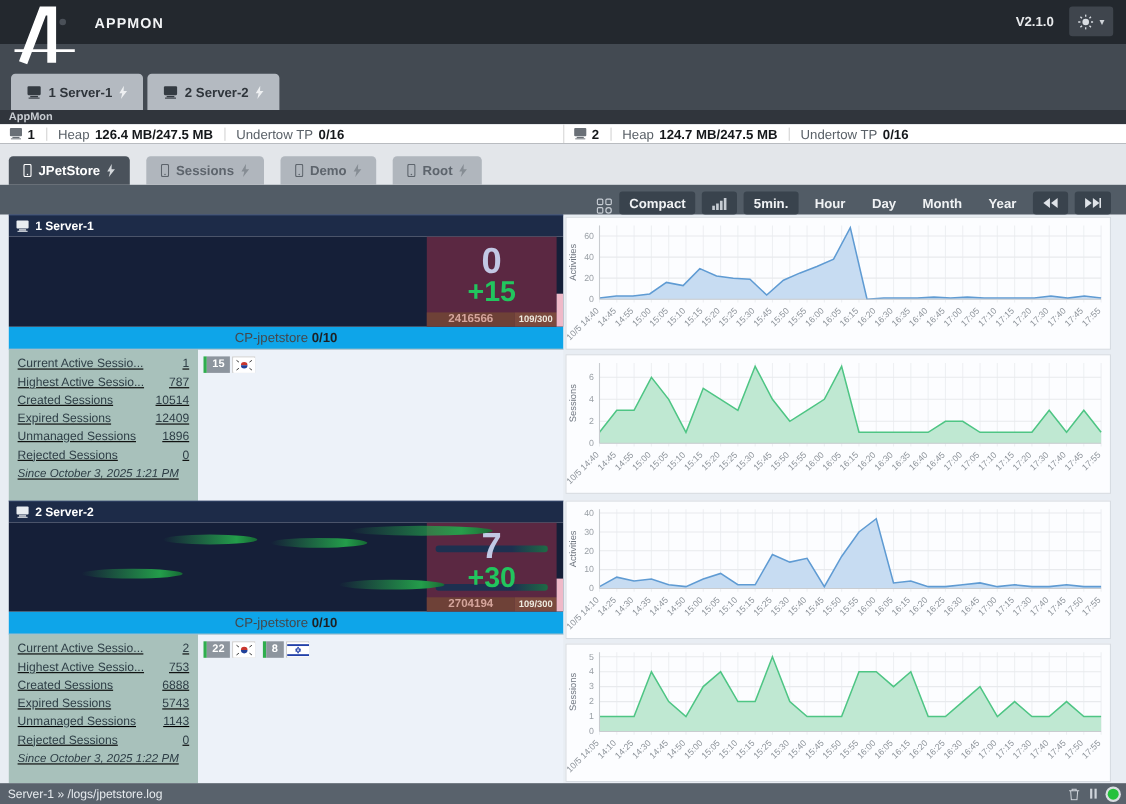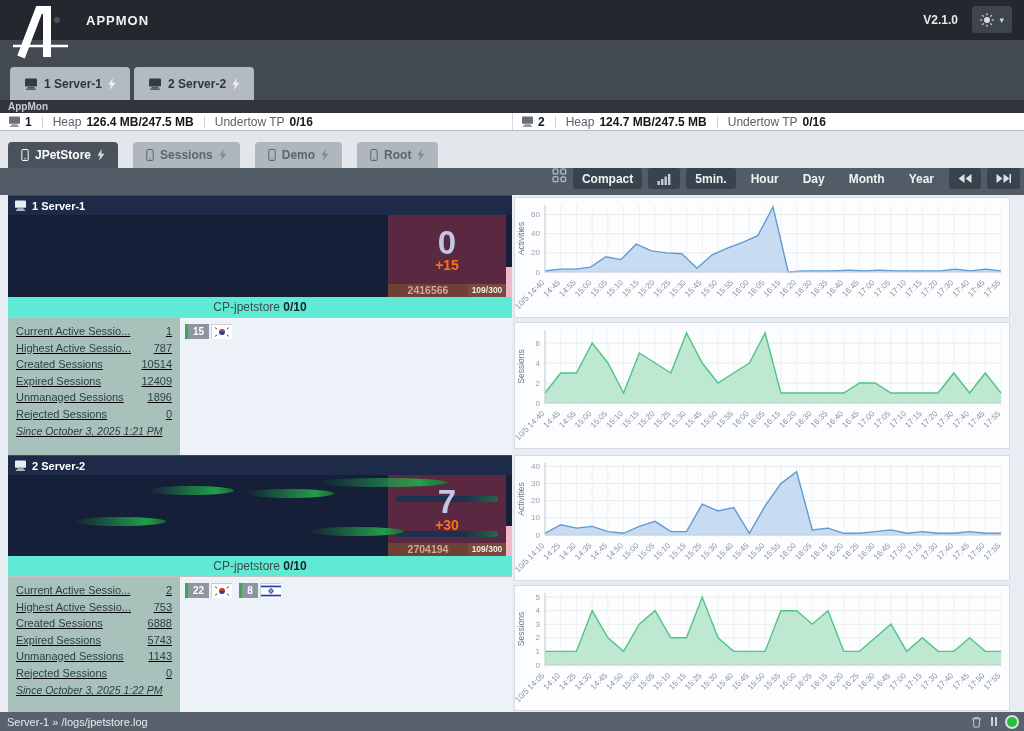--- a/index.html
+++ b/index.html
@@ -31,48 +31,48 @@
   .vsep { width:1px; height:12px; background:#d4d4d4; margin:0 10px; }
   .snum { font-weight:bold; color:#15181b; margin-left:4px; }
 
   
   .apptabs { height:37px; background:#e3e6ea; display:flex; align-items:flex-end; padding-left:8px; }
   .atab { display:inline-flex; align-items:center; gap:6px; border-radius:4px 4px 0 0; padding:0 13px; height:26px; margin-right:15px; font-size:12px; font-weight:bold; cursor:pointer; }
   .atab.active { background:#4a525b; color:#ffffff; }
   .atab.inactive { background:#b0b6bd; color:#5d646c; }
 
   
-  .toolbar { height:27px; background:#525c66; display:flex; align-items:flex-start; justify-content:flex-end; gap:6px; padding-right:4px; }
+  .toolbar { height:27px; background:#525c66; display:flex; align-items:flex-end; justify-content:flex-end; gap:6px; padding-right:14px; }
   .tbtn { height:21px; border:none; border-radius:3px; background:transparent; color:#f0f2f4; font-size:12px; font-weight:bold; padding:0 9px; display:flex; align-items:center; cursor:pointer; font-family:"Liberation Sans",sans-serif; }
   .tbtn.dark { background:#39434d; }
   .ticon { display:flex; align-items:center; }
 
   
   .main { height:517px; display:flex; }
   .leftcol { width:504px; margin-left:8px; }
   .rightcol { width:504px; padding:2px 8px 0 2px; }
 
   
   .pheader { height:20px; background:#1d2b48; border-top:1px solid #35486e; color:#fff; font-size:11px; font-weight:bold; display:flex; align-items:center; gap:5px; padding-left:6px; }
   .pbody { position:relative; background:#151f38; overflow:hidden; }
   .pbody.h1 { height:82px; } .pbody.h2 { height:81px; }
   .maroon { position:absolute; top:0; bottom:0; right:6px; width:118px; background:#5b2842; z-index:2; }
   .bignums { position:absolute; left:0; right:0; top:0; bottom:13px; display:flex; flex-direction:column; align-items:center; justify-content:center; z-index:4; }
   .bigval { font-size:33px; font-weight:bold; color:#c2c8e4; line-height:0.95; }
-  .bigdelta { font-size:14px; font-weight:bold; color:#f97316; line-height:1; }
+  .bigdelta { font-size:26px; font-weight:bold; color:#22c55e; line-height:1; }
   .cstrip { position:absolute; bottom:0; left:0; right:0; height:13px; display:flex; z-index:4; }
   .ctotal { flex:1; background:#6e4137; color:#d4a49b; font-size:10.5px; font-weight:bold; text-align:center; line-height:13px; }
   .ccap { width:38px; background:#7b4a3e; color:#eeeadf; font-size:8.5px; font-weight:bold; text-align:center; line-height:13px; }
   .sliver { position:absolute; right:0; bottom:0; width:6px; height:30px; background:#efb9c8; z-index:5; }
   .comet { position:absolute; height:9px; border-radius:50%; z-index:3;
            background:linear-gradient(90deg, rgba(25,120,60,0) 0%, rgba(36,164,75,0.95) 78%, rgba(22,112,52,0.9) 100%); }
   .gbar { position:absolute; left:8px; width:102px; height:6px; border-radius:3px; z-index:3;
           background:linear-gradient(90deg,#1d3050 0%, #1d3050 68%, #1e6b45 100%); }
 
-  .cpbar { height:21px; background:#5eead4; border-bottom:1px solid #c2c2c2; text-align:center; font-size:12px; color:#44484c; line-height:20px; }
+  .cpbar { height:21px; background:#0ea5e9; border-bottom:1px solid #c2c2c2; text-align:center; font-size:12px; color:#44484c; line-height:20px; }
   .cpbar b { color:#1e2124; }
 
   .statszone { display:flex; }
   .statszone.z1 { height:137px; } .statszone.z2 { height:135px; }
   .stable { width:172px; background:#a8c1bb; padding:5px 8px 0 8px;text-decoration:underline; }
   .srow { display:flex; justify-content:space-between; font-size:11px; color:#2e3e46; line-height:16.5px; }
   .since { font-size:10.5px; font-style:italic; color:#2e3e46; margin-top:3px; }
   .sbadges { flex:1; background:#edf2f9; padding:6px 0 0 5px; display:flex; align-items:flex-start;text-align:center; }
   .bgroup { display:flex; margin-right:7px; }
   .badge { display:flex; height:15px; }

